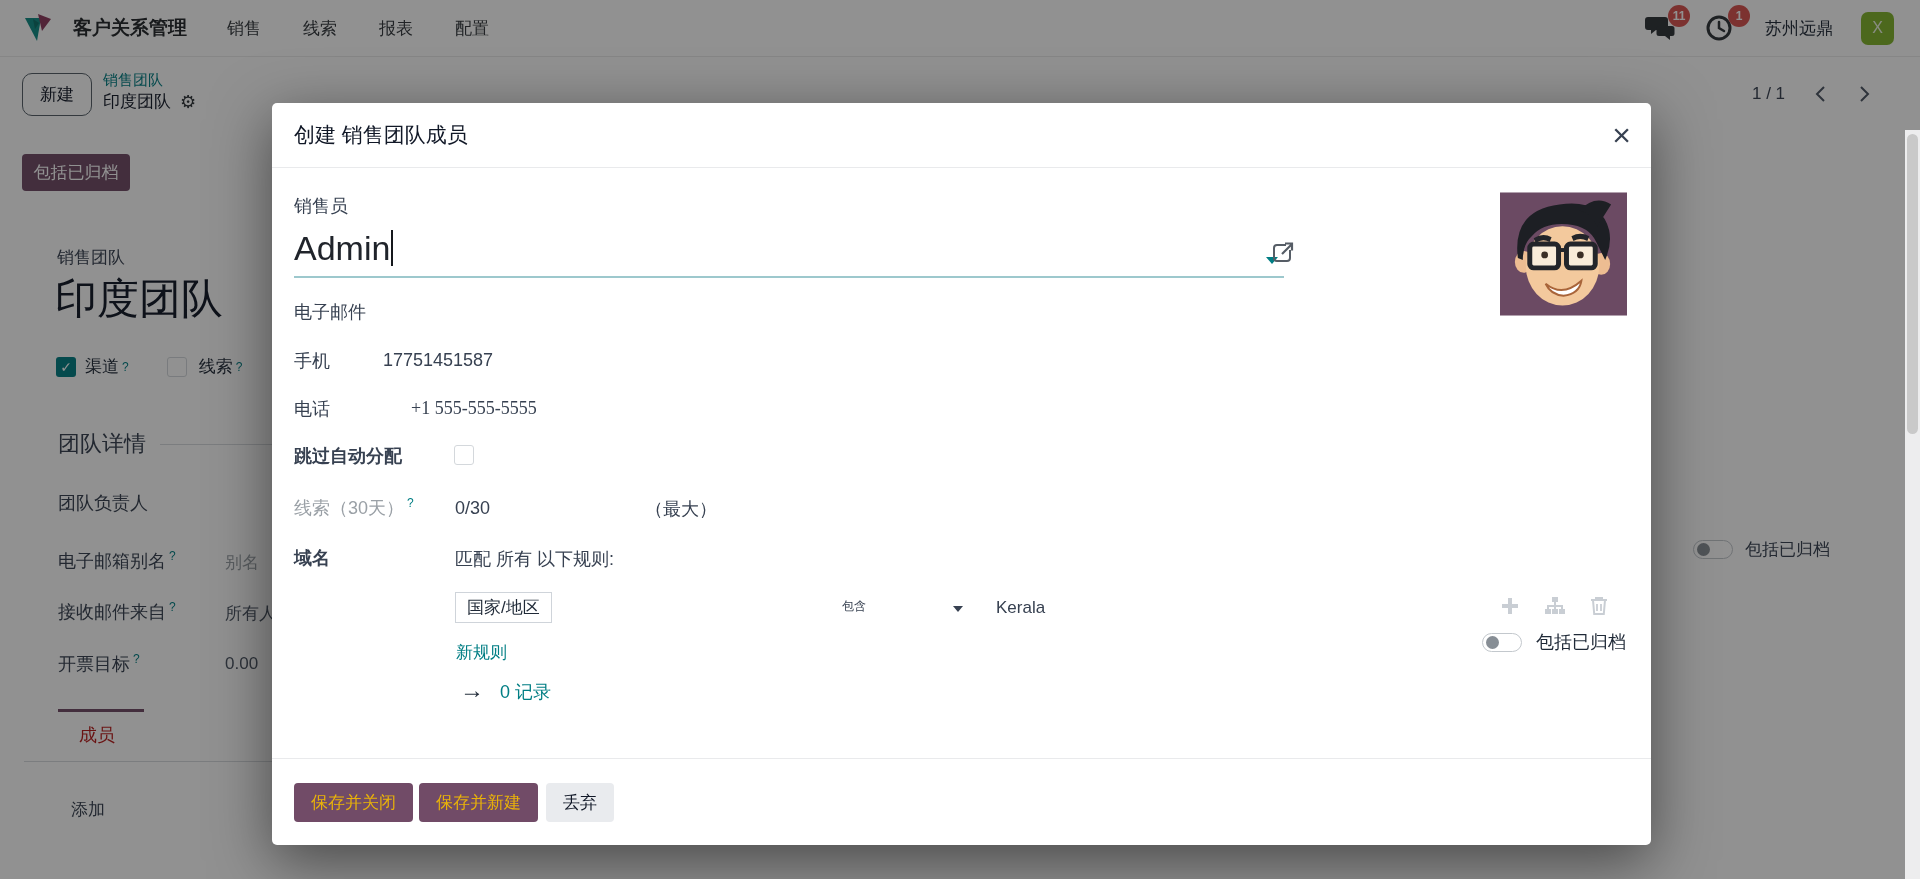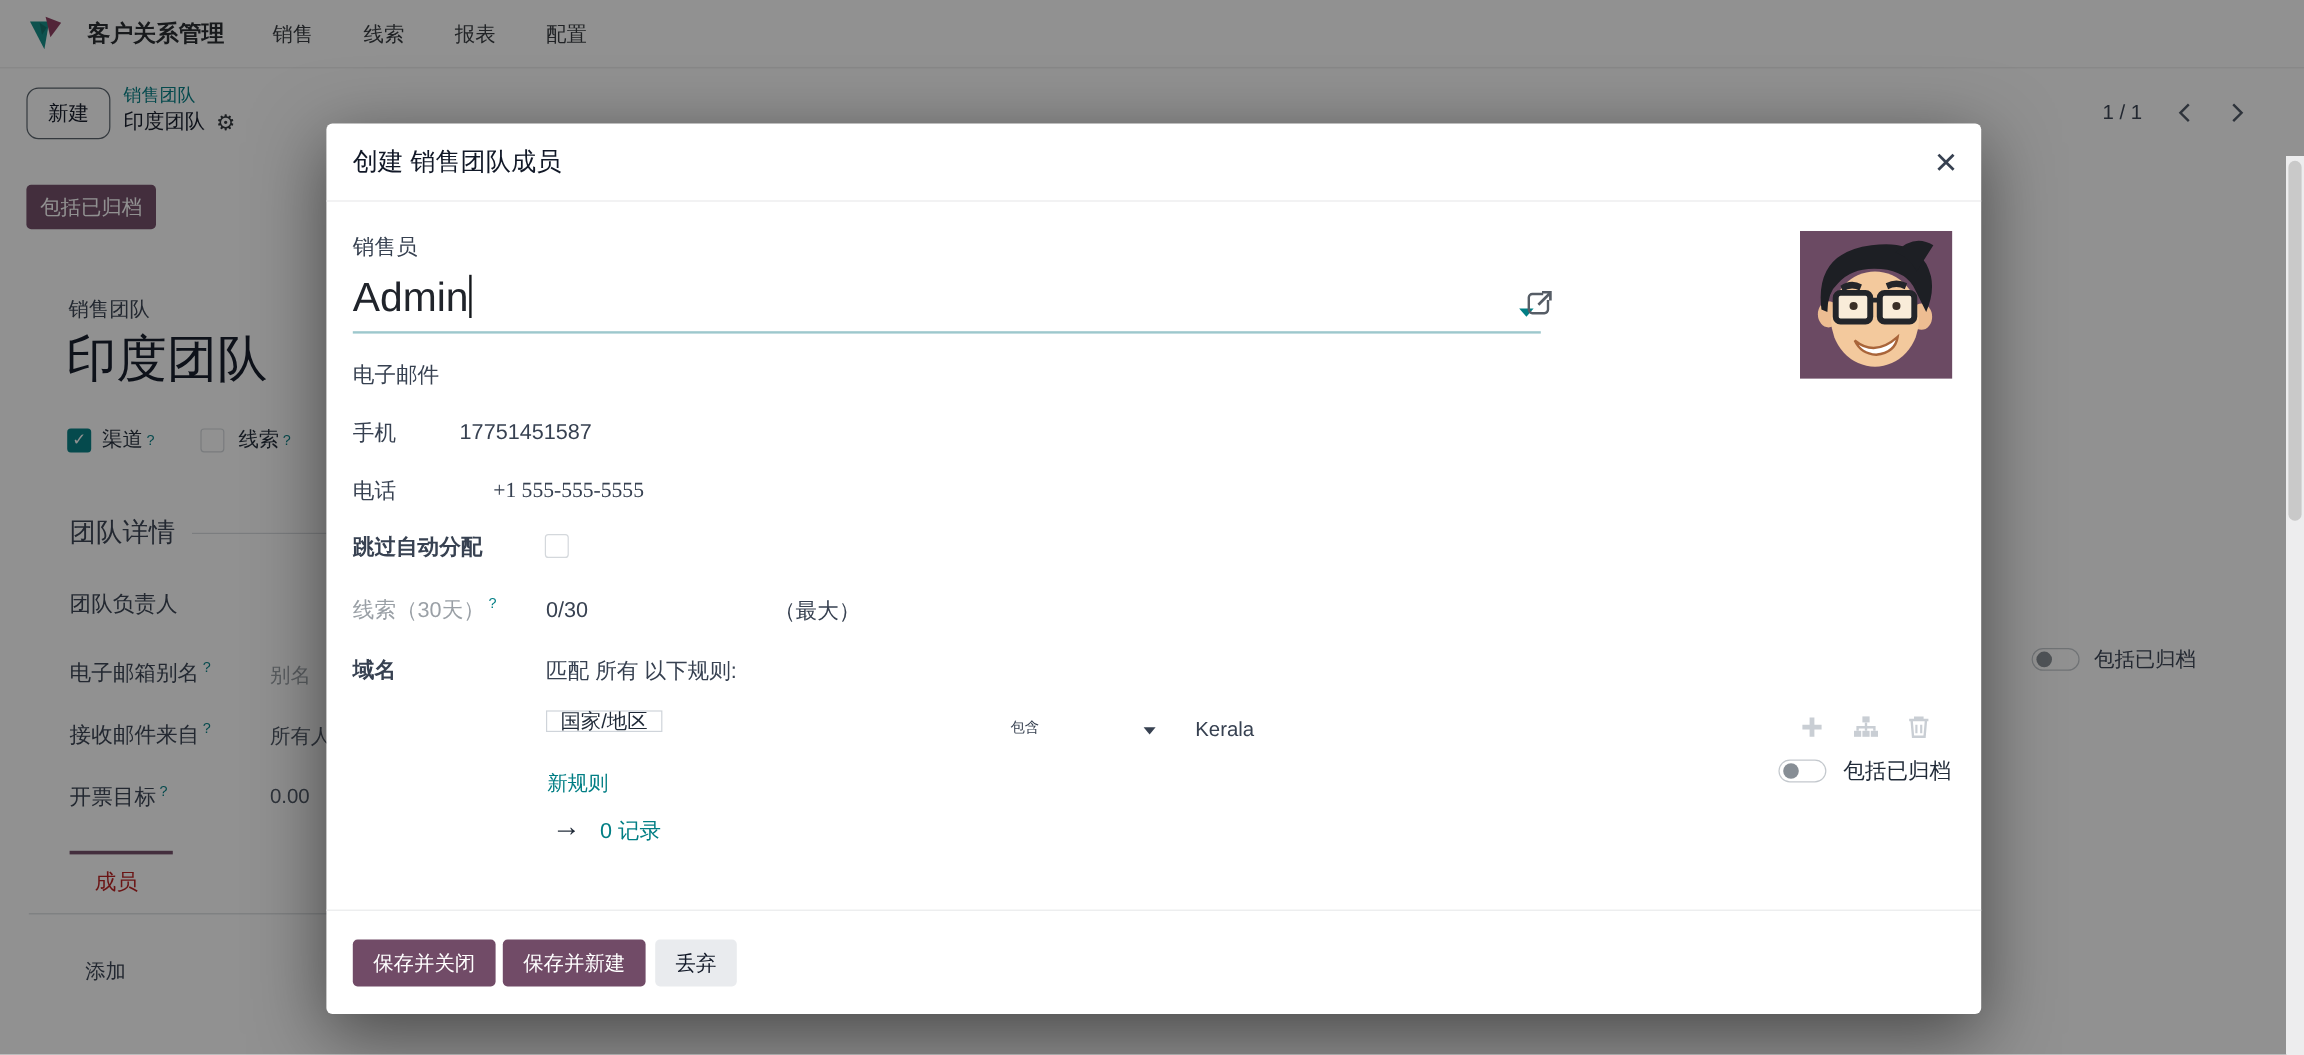--- a/index.html
+++ b/index.html
@@ -75,50 +75,68 @@
   .m-label { position:absolute; font-size:18px; color:#374151; }
   .m-bold { font-weight:700; }
   .m-value { position:absolute; font-size:18px; color:#374151; }
   .m2o-wrap { position:absolute; left:22px; top:42px; width:990px; height:68px; border-bottom:2px solid #9dc8cd; }
   .m2o-text { font-size:34px; color:#20242b; position:absolute; left:0; bottom:8px; }
   .caret-blink { display:inline-block; width:2px; height:36px; background:#15181c; vertical-align:-6px; margin-left:1px; }
   .dd-caret { position:absolute; right:6px; bottom:12px; width:0; height:0; border-left:6px solid transparent;
               border-right:6px solid transparent; border-top:7px solid #017e84; }
   .avatar-box { position:absolute; left:1228px; top:24px; width:127px; height:124px; }
   .cb-modal { position:absolute; left:182px; top:277px; }
-  .tag-box { position:absolute; left:183px; top:424px; height:18px; border:1px solid #cfd4da; background:#fff;
+  .tag-box { position:absolute; left:183px; top:424px; height:31px; border:1px solid #cfd4da; background:#fff;
              display:flex; align-items:center; padding:0 11px; font-size:17px; color:#1f2937; }
   .op-caret { position:absolute; left:681px; top:438px; width:0; height:0; border-left:5.5px solid transparent;
               border-right:5.5px solid transparent; border-top:6px solid #374151; }
   .teal-link { color:#017e84; font-size:17px; cursor:pointer; }
   .rule-icons { position:absolute; left:1228px; top:428px; display:flex; gap:24px; }
   .records-arrow { position:absolute; left:188px; top:508px; font-size:24px; font-weight:700; color:#1f2937; }
   .modal-toggle-row { position:absolute; left:1210px; top:462px; display:flex; align-items:center; gap:14px;
                       font-size:18px; color:#1f2937; }
   .modal-footer { height:87px; border-top:1px solid #e9eaec; display:flex; align-items:center; padding:0 22px; gap:6px; flex:none; }
   .btn { height:39px; border-radius:4px; font-size:17px; font-weight:500; border:none; padding:0 17px;
          font-family:inherit; cursor:pointer; }
-  .btn-primary { background:#714B67; color:#ffffff; }
+  .btn-primary { background:#714B67; color:#eab308; }
   .btn-secondary { background:#e9ebee; color:#111827; margin-left:2px; }
 </style>
 </head>
 <body>
 
 <div class="navbar">
   <svg class="logo" viewBox="0 0 36 36">
     <path d="M5 8 L17 31 L21 8 Z" fill="#0f8c85"></path>
     <path d="M18 4 L31 9 L22 21 Z" fill="#8d3a5e"></path>
     <path d="M13 9 L19 13 L15 19 Z" fill="#0b6f68"></path>
   </svg>
   <div class="app-name">客户关系管理</div>
   <div class="nav-menu">
     <span class="nav-item">销售</span>
     <span class="nav-item">线索</span>
     <span class="nav-item">报表</span>
     <span class="nav-item">配置</span>
+  </div>
+  <div class="nav-right">
+    <div class="icon-btn">
+      <svg width="32" height="28" viewBox="0 0 32 28">
+        <path d="M2 3 h17 a3 3 0 0 1 3 3 v7 a3 3 0 0 1 -3 3 h-9 l-5 4 v-4 h-3 a3 3 0 0 1 -3 -3 v-7 a3 3 0 0 1 3 -3 Z" fill="#2e3338" transform="translate(1,0)"></path>
+        <path d="M14 12 h13 a2.5 2.5 0 0 1 2.5 2.5 v5 a2.5 2.5 0 0 1 -2.5 2.5 h-2 v4 l-5 -4 h-6 a2.5 2.5 0 0 1 -2.5 -2.5 v-5 a2.5 2.5 0 0 1 2.5 -2.5 Z" fill="#2e3338"></path>
+      </svg>
+      <span class="badge">11</span>
+    </div>
+    <div class="icon-btn">
+      <svg width="30" height="28" viewBox="0 0 30 28">
+        <circle cx="14" cy="14" r="11" fill="none" stroke="#2e3338" stroke-width="3"></circle>
+        <path d="M14 8 v6 l5 3" fill="none" stroke="#2e3338" stroke-width="2.5" stroke-linecap="round"></path>
+      </svg>
+      <span class="badge">1</span>
+    </div>
+    <div class="company">苏州远鼎</div>
+    <div class="user-avatar">X</div>
   </div>
 </div>
 
 <button class="new-btn">新建</button>
 <div class="breadcrumb">
   <span class="bc-parent">销售团队</span>
   <span class="bc-current-row">
     <span class="bc-current">印度团队</span>
     <span class="gear">⚙</span>
   </span>

